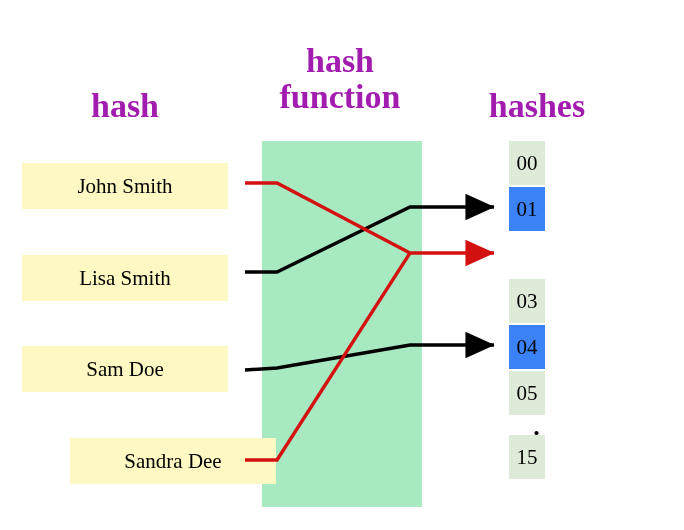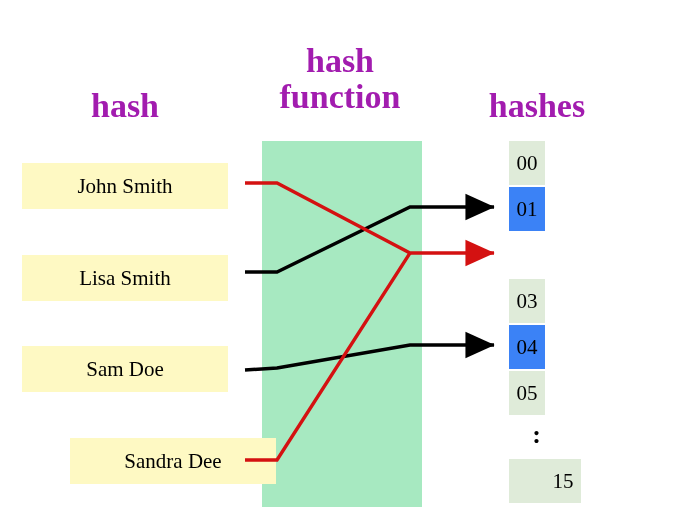--- a/index.html
+++ b/index.html
@@ -134,21 +134,21 @@
   <div class="key-box" style="top:255px;">Lisa Smith</div>
   <div class="key-box" style="top:346px;">Sam Doe</div>
   <div class="key-box" style="top:438px;margin-left:48px;">Sandra Dee</div>
 
   <div class="hash-cell fill-empty" style="top:141px;">00</div>
   <div class="hash-cell fill-used" style="top:187px;">01</div>
   <div class="hash-cell fill-empty" style="top:279px;">03</div>
   <div class="hash-cell fill-used" style="top:325px;">04</div>
   <div class="hash-cell fill-empty" style="top:371px;">05</div>
   <div id="hash-ellipsis">:</div>
-  <div class="hash-cell fill-empty" style="top:459px;padding-left:36px;">15</div>
+  <div class="hash-cell fill-empty" style="top:435px;">15</div>
 
   <svg id="connectors" viewBox="0 0 684 530">
     <defs>
       <marker id="arrow-black" markerWidth="9" markerHeight="9" refX="8.4" refY="4.5" orient="auto" markerUnits="strokeWidth">
         <path d="M0,0.6 L8.6,4.5 L0,8.4 z" fill="#000000"></path>
       </marker>
       <marker id="arrow-red" markerWidth="9" markerHeight="9" refX="8.4" refY="4.5" orient="auto" markerUnits="strokeWidth">
         <path d="M0,0.6 L8.6,4.5 L0,8.4 z" fill="#d41111"></path>
       </marker>
     </defs>

